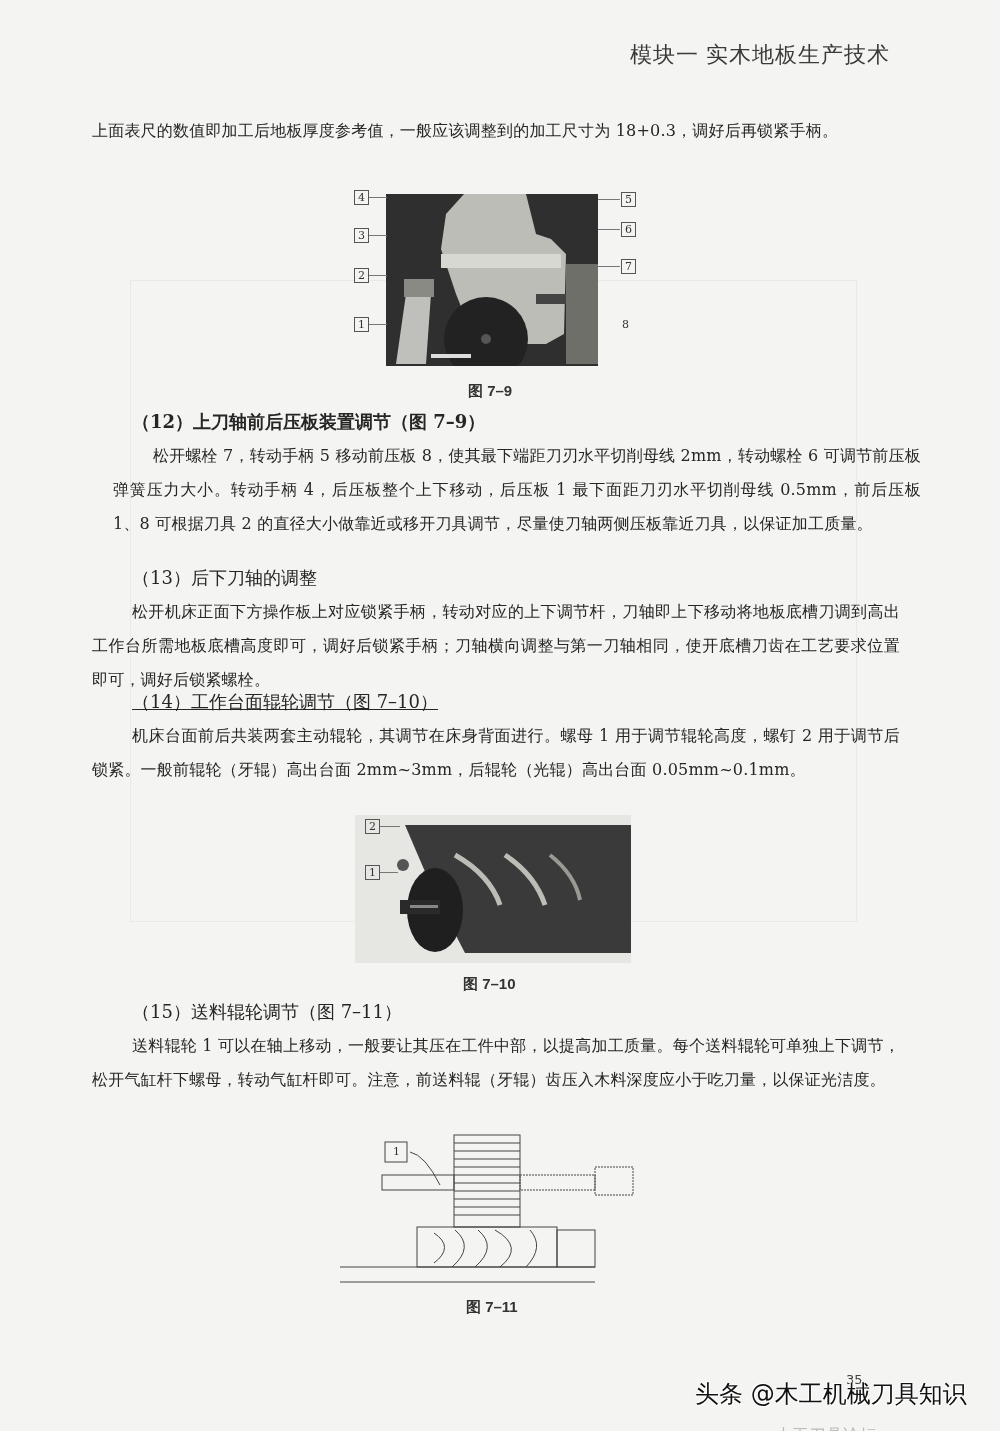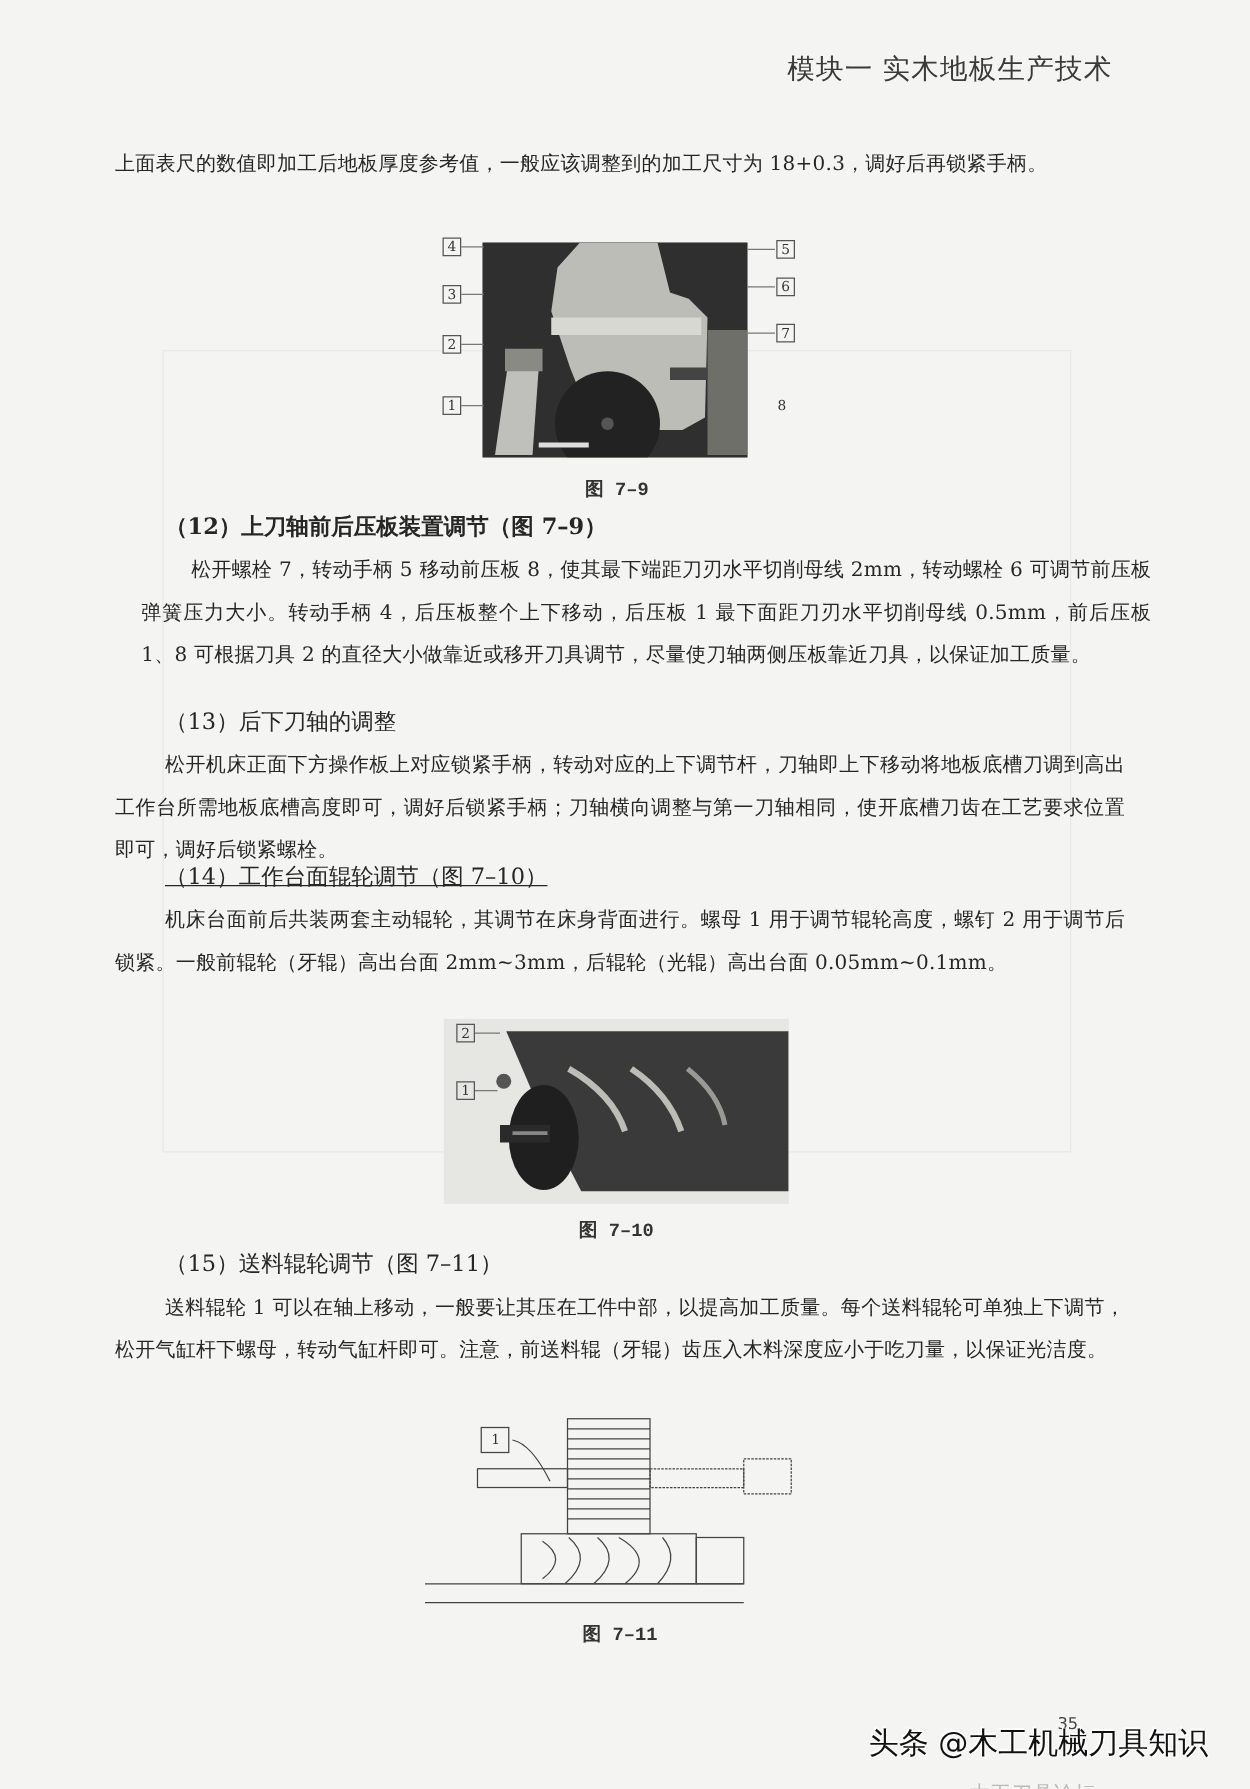--- a/index.html
+++ b/index.html
@@ -51,21 +51,21 @@
       left: 132px;
       font-size: 18px;
       line-height: 34px;
       color: #262626;
     }
     .figure {
       position: absolute;
     }
     .fig-caption {
       position: absolute;
-      font-family: Liberation Mono, monospace;
+      font-family: Liberation Sans, sans-serif;
       font-size: 15px;
       color: #333;
       font-weight: bold;
       white-space: nowrap;
     }
     .photo {
       position: absolute;
       overflow: hidden;
     }
     .callout {

